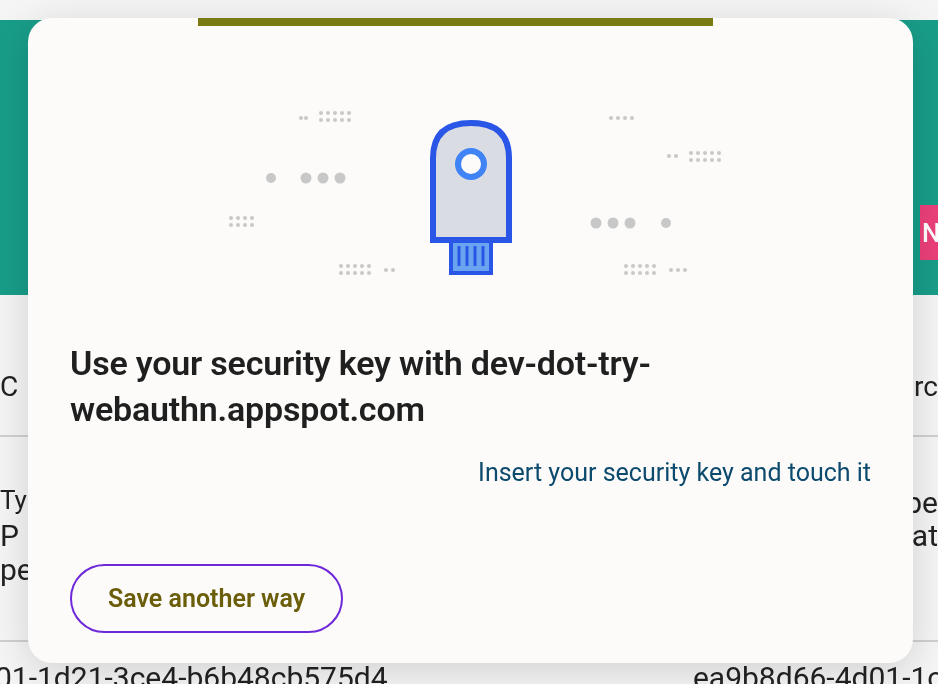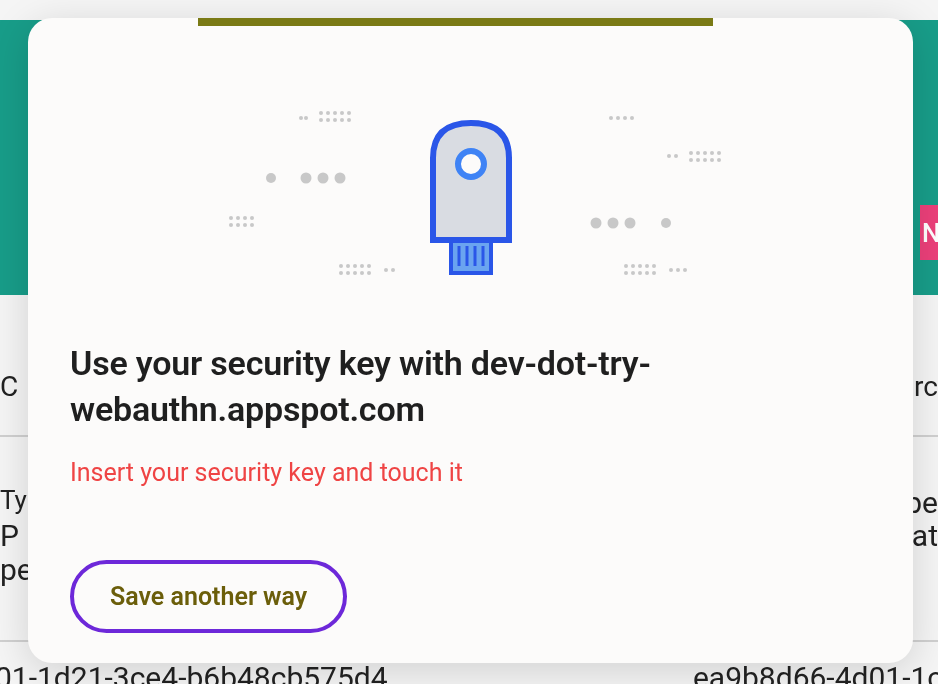--- a/index.html
+++ b/index.html
@@ -119,37 +119,38 @@
       font-weight: 600;
       color: #1f1f1f;
       margin: 28px 42px 0 42px;
       line-height: 1.35;
       letter-spacing: -0.2px;
     }
     
     .dialog-subtitle {
       font-size: 25px;
       font-weight: 400;
-      color: #ef4444;
+      color: #0c4a6e;
       margin: 22px 42px 0 42px;
       line-height: 1.4;
+      text-align: right;
     }
     
     .dialog-buttons {
       position: absolute;
       bottom: 30px;
       left: 42px;
       right: 42px;
       display: flex;
       justify-content: space-between;
       align-items: center;
     }
     
     .btn {
-      border: 4px solid #6d28d9;
+      border: 2px solid #6d28d9;
       background: transparent;
       color: #6b5e0a;
       font-size: 25px;
       font-weight: 600;
       padding: 18px 36px;
       border-radius: 40px;
       cursor: pointer;
       font-family: inherit;
     }
   </style>

